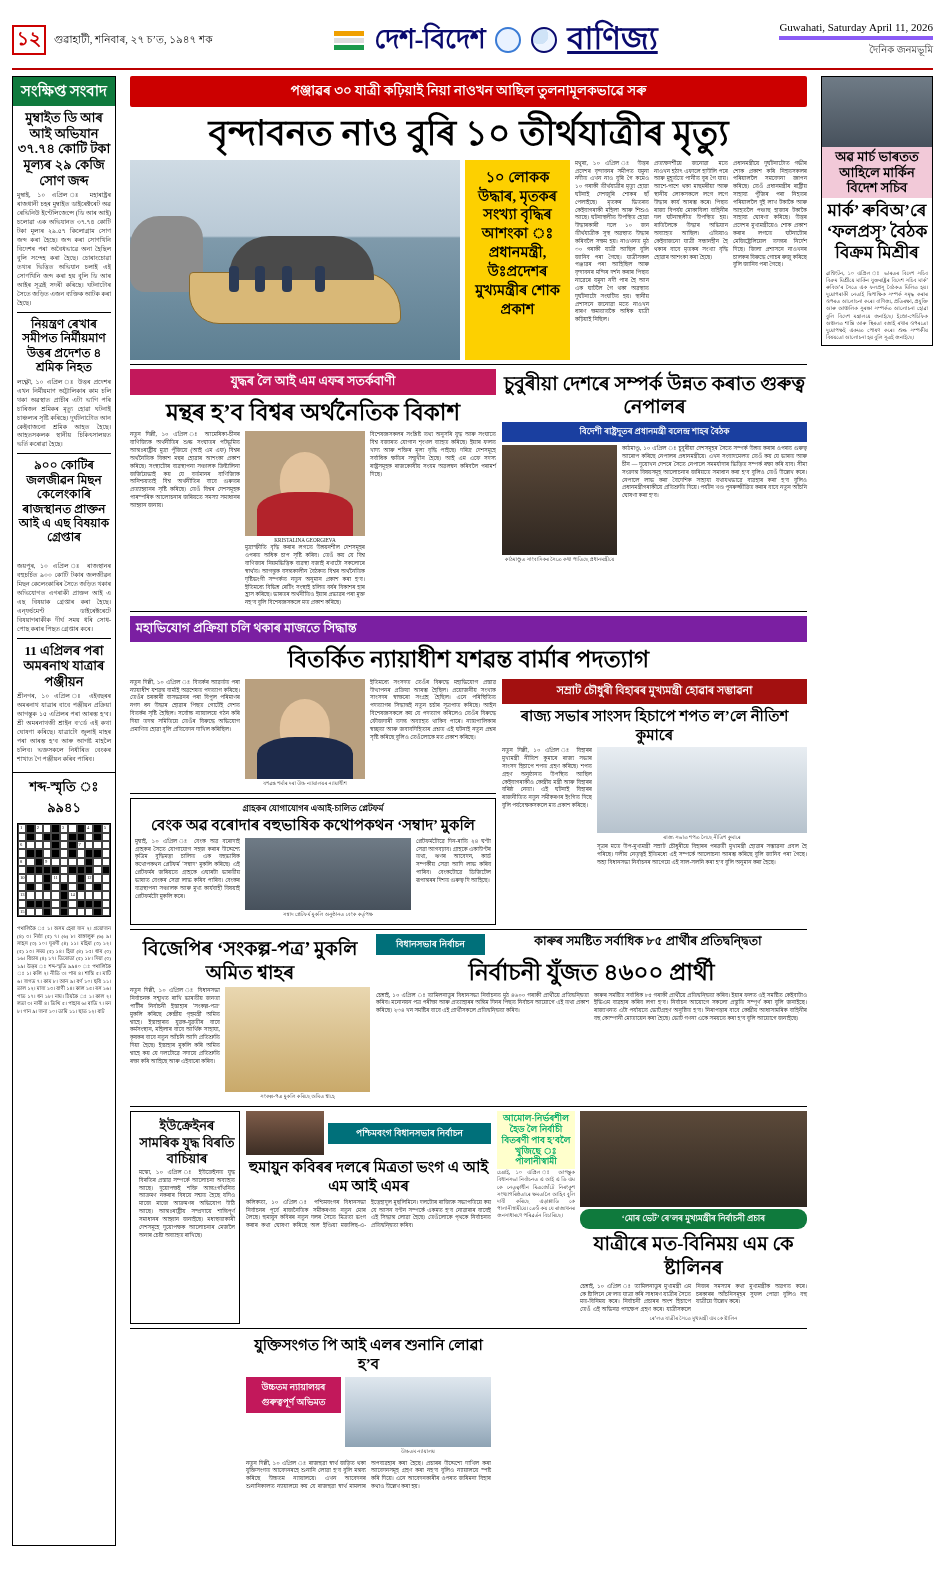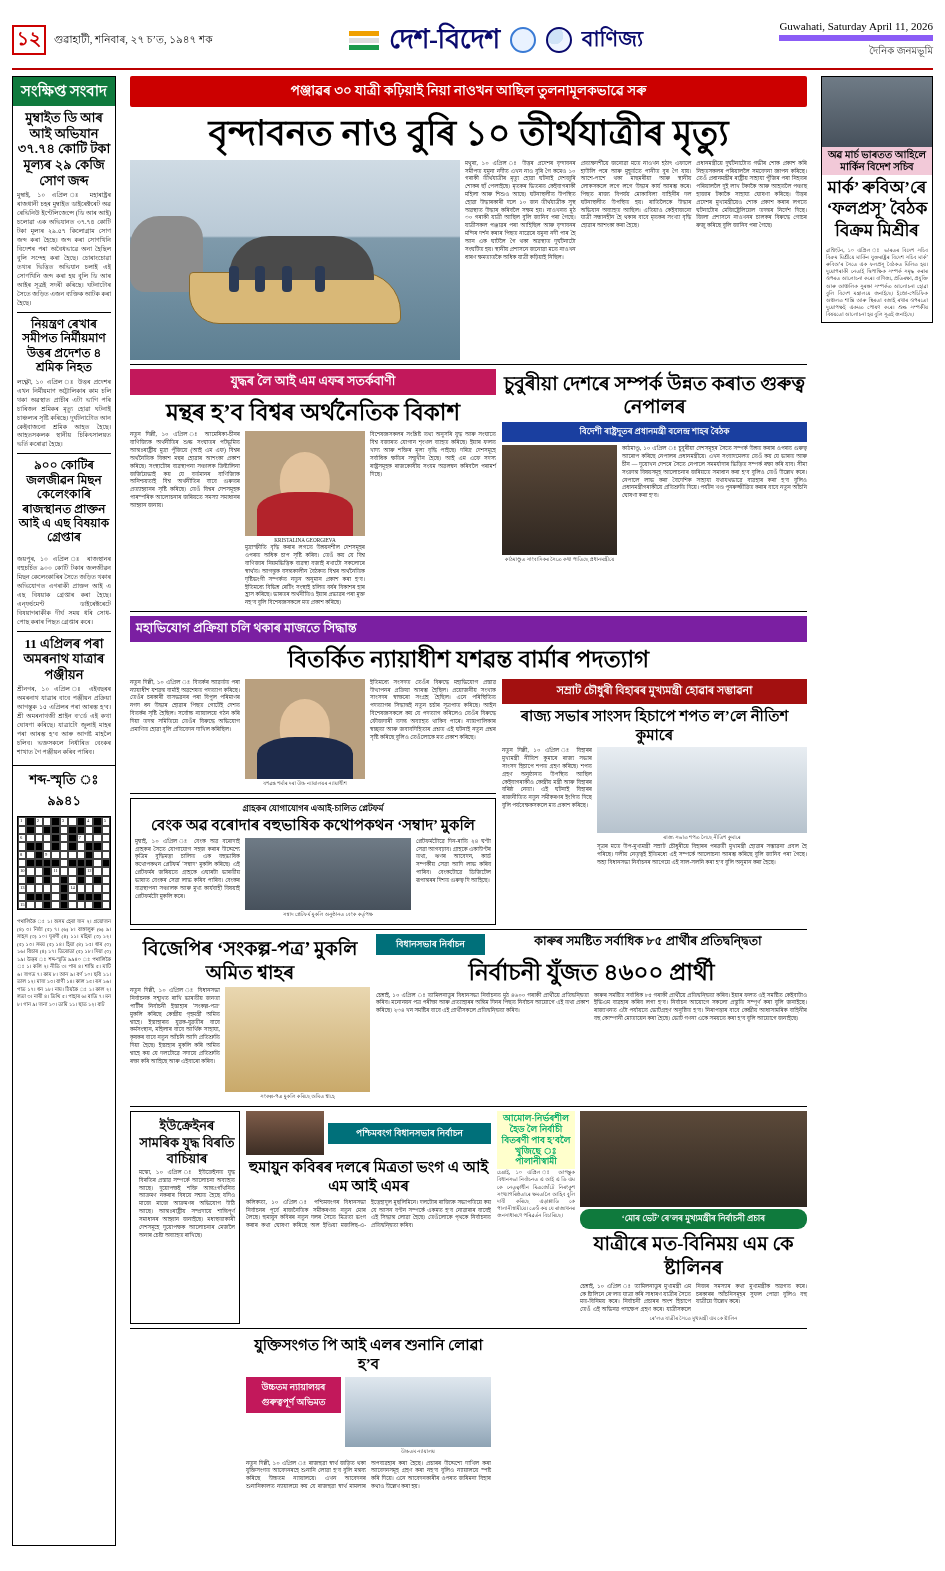--- a/index.html
+++ b/index.html
@@ -20,30 +20,30 @@
     width:34px; height:30px; display:flex; align-items:center; justify-content:center;
   }
   .left-date { font-size:10.5px; margin-left:8px; color:#111; }
   .brand-wrap { display:flex; align-items:center; gap:10px; flex:1; justify-content:center; }
   .brand-flag { display:flex; flex-direction:column; gap:2px; }
   .brand-flag i { display:block; width:30px; height:5px; }
   .brand-flag i:nth-child(1){background:#f0a000;}
   .brand-flag i:nth-child(2){background:#ddd;}
   .brand-flag i:nth-child(3){background:#1a9a4b;}
   .brand-title { font-size:27px; font-weight:bold; color:#0a0a6e; letter-spacing:-0.5px; }
-  .brand-title-2 { font-size:21px; font-weight:bold; color:#0a0a6e; }
+  .brand-title-2 { font-size:31px; font-weight:bold; color:#0a0a6e;text-decoration:underline; }
   .globe {
     width:26px;height:26px;border-radius:50%;border:2px solid #0a0a6e;
     background:
       radial-gradient(circle at 30% 30%, #cfe3f7 0 40%, transparent 41%),
       #eef5ff;
   }
   .un-emblem { width:26px;height:26px;border-radius:50%;border:2px solid #3a7bd5; background:#e9f2ff; }
   .right-date { font-size:11px; text-align:right; }
-  .right-sub { font-size:10px; text-align:right; color:#333; border-top:6px solid #8b5cf6; margin-top:3px; padding-top:2px;}
+  .right-sub { font-size:10px; text-align:right; color:#333; border-top:4px solid #8b5cf6; margin-top:3px; padding-top:2px;}
 
   
   .cols { display:flex; gap:14px; margin-top:6px; height:1470px; }
   .col-left { width:104px; }
   .col-mid { flex:1; }
   .col-right { width:112px; }
 
   .sec-title {
     background:#0f7a3d; color:#fff; text-align:center; font-weight:bold;
     font-size:15px; padding:6px 2px; line-height:1.15;
@@ -154,21 +154,21 @@
     <div class="col-left box">
       <div class="sec-title">সংক্ষিপ্ত সংবাদ</div>
 
       <div class="pad">
         <div class="hl" style="font-size:13px;margin-bottom:3px;">মুম্বাইত ডি আৰ আই অভিযান ৩৭.৭৪ কোটি টকা মূল্যৰ ২৯ কেজি সোণ জব্দ</div>
         <div class="tiny">মুম্বাই, ১০ এপ্ৰিল ঃ মহাৰাষ্ট্ৰৰ ৰাজধানী চহৰ মুম্বাইত ডাইৰেক্টৰেট অৱ ৰেভিনিউ ইণ্টেলিজেন্সে (ডি আৰ আই) চলোৱা এক অভিযানত ৩৭.৭৪ কোটি টকা মূল্যৰ ২৯.৫৭ কিলোগ্ৰাম সোণ জব্দ কৰা হৈছে। জব্দ কৰা সোণখিনি বিদেশৰ পৰা অবৈধভাৱে অনা হৈছিল বুলি সন্দেহ কৰা হৈছে। চোৰাংচোৱা তথ্যৰ ভিত্তিত অভিযান চলাই এই সোণখিনি জব্দ কৰা হয় বুলি ডি আৰ আইৰ সূত্ৰই সদৰী কৰিছে। ঘটনাটোৰ সৈতে জড়িত এজন ব্যক্তিক আটক কৰা হৈছে।</div>
         <div class="sep"></div>
         <div class="hl" style="font-size:12px;margin-bottom:3px;">নিয়ন্ত্ৰণ ৰেখাৰ সমীপত নিৰ্মীয়মাণ উত্তৰ প্ৰদেশত ৪ শ্ৰমিক নিহত</div>
         <div class="tiny">লক্ষ্ণৌ, ১০ এপ্ৰিল ঃ উত্তৰ প্ৰদেশৰ এখন নিৰ্মীয়মাণ অট্টালিকাৰ কাম চলি থকা অৱস্থাত প্ৰাচীৰ এটা ভাগি পৰি চাৰিজন শ্ৰমিকৰ মৃত্যু হোৱা ঘটনাই চাঞ্চল্যৰ সৃষ্টি কৰিছে। দুৰ্ঘটনাটোত আন কেইবাজনো শ্ৰমিক আহত হৈছে। আহতসকলক স্থানীয় চিকিৎসালয়ত ভৰ্তি কৰোৱা হৈছে।</div>
         <div class="sep"></div>
-        <div class="hl" style="font-size:12px;margin-bottom:10px;">৯০০ কোটিৰ জলজীৱন মিছন কেলেংকাৰি ৰাজস্থানত প্ৰাক্তন আই এ এছ বিষয়াক গ্ৰেপ্তাৰ</div>
+        <div class="hl" style="font-size:12px;margin-bottom:17px;">৯০০ কোটিৰ জলজীৱন মিছন কেলেংকাৰি ৰাজস্থানত প্ৰাক্তন আই এ এছ বিষয়াক গ্ৰেপ্তাৰ</div>
         <div class="tiny">জয়পুৰ, ১০ এপ্ৰিল ঃ ৰাজস্থানৰ বহুচৰ্চিত ৯০০ কোটি টকাৰ জলজীৱন মিছন কেলেংকাৰিৰ সৈতে জড়িত থকাৰ অভিযোগত এগৰাকী প্ৰাক্তন আই এ এছ বিষয়াক গ্ৰেপ্তাৰ কৰা হৈছে। এন্ফৰ্চমেণ্ট ডাইৰেক্টৰেটে বিষয়াগৰাকীক দীৰ্ঘ সময় ধৰি সোধ-পোছ কৰাৰ পিছত গ্ৰেপ্তাৰ কৰে।</div>
         <div class="sep"></div>
         <div class="hl" style="font-size:13px;margin-bottom:3px;">11 এপ্ৰিলৰ পৰা অমৰনাথ যাত্ৰাৰ পঞ্জীয়ন</div>
         <div class="tiny">শ্ৰীনগৰ, ১০ এপ্ৰিল ঃ এইবছৰৰ অমৰনাথ যাত্ৰাৰ বাবে পঞ্জীয়ন প্ৰক্ৰিয়া আগন্তুক ১৫ এপ্ৰিলৰ পৰা আৰম্ভ হ’ব। শ্ৰী অমৰনাথজী শ্ৰাইন ব’ৰ্ডে এই কথা ঘোষণা কৰিছে। যাত্ৰাটো জুলাই মাহৰ পৰা আৰম্ভ হ’ব আৰু আগষ্ট মাহলৈ চলিব। ভক্তসকলে নিৰ্ধাৰিত বেংকৰ শাখাত গৈ পঞ্জীয়ন কৰিব পাৰিব।</div>
       </div>
 
       <div style="border-top:1px solid #000;margin-top:4px;">
         <div class="cw-title">শব্দ-স্মৃতি ঃ ৯৯৪১</div>
         <div style="padding:0 4px 4px;">
           <div class="cw">
@@ -338,20 +338,21 @@
         <div style="display:flex;gap:5px;height:200px;">
           <div class="photo river" style="width:330px;">
             <div class="rock"></div>
             <div class="boat"></div>
             <div class="boat-canopy"></div>
             <div class="figure" style="left:30%;"></div>
             <div class="figure" style="left:38%;"></div>
             <div class="figure" style="left:46%;"></div>
             <div class="figure" style="left:56%;"></div>
           </div>
+          <div class="yellowbox" style="width:105px;">১০ লোকক উদ্ধাৰ, মৃতকৰ সংখ্যা বৃদ্ধিৰ আশংকা ঃ প্ৰধানমন্ত্ৰী, উঃপ্ৰদেশৰ মুখ্যমন্ত্ৰীৰ শোক প্ৰকাশ</div>
           <div style="flex:1;display:flex;gap:5px;">
             <div class="tiny5" style="flex:1;">মথুৰা, ১০ এপ্ৰিল ঃ উত্তৰ প্ৰদেশৰ বৃন্দাবনৰ সমীপত যমুনা নদীত এখন নাও বুৰি গৈ কমেও ১০ গৰাকী তীৰ্থযাত্ৰীৰ মৃত্যু হোৱা ঘটনাই দেশজুৰি শোকৰ ছাঁ পেলাইছে। মৃতকৰ ভিতৰত কেইবাগৰাকী মহিলা আৰু শিশুও আছে। ঘটনাস্থলীত উপস্থিত হোৱা উদ্ধাৰকাৰী দলে ১০ জন তীৰ্থযাত্ৰীক সুস্থ অৱস্থাত উদ্ধাৰ কৰিবলৈ সক্ষম হয়। নাওখনত মুঠ ৩০ গৰাকী যাত্ৰী আছিল বুলি জানিব পৰা গৈছে। যাত্ৰীসকল পঞ্জাৱৰ পৰা আহিছিল আৰু বৃন্দাবনৰ মন্দিৰ দৰ্শন কৰাৰ পিছত নাৱেৰে যমুনা নদী পাৰ হৈ আন এক ঘাটলৈ গৈ থকা অৱস্থাত দুৰ্ঘটনাটো সংঘটিত হয়। স্থানীয় প্ৰশাসনে জনোৱা মতে নাওখন ধাৰণ ক্ষমতাতকৈ অধিক যাত্ৰী কঢ়িয়াই নিছিল।</div>
             <div class="tiny5" style="flex:1;">প্ৰত্যক্ষদৰ্শীয়ে জনোৱা মতে নাওখন হঠাৎ এফালে হাউলি পৰে আৰু মুহূৰ্ততে পানীত বুৰ গৈ যায়। আশে-পাশে থকা মাছমৰীয়া আৰু স্থানীয় লোকসকলে লগে লগে উদ্ধাৰ কাৰ্য আৰম্ভ কৰে। পিছত ৰাজ্য বিপৰ্যয় মোকাবিলা বাহিনীৰ দল ঘটনাস্থলীত উপস্থিত হয়। ৰাতিলৈকে উদ্ধাৰ অভিযান অব্যাহত আছিল। এতিয়াও কেইবাজনো যাত্ৰী সন্ধানহীন হৈ থকাৰ বাবে মৃতকৰ সংখ্যা বৃদ্ধি হোৱাৰ আশংকা কৰা হৈছে।</div>
             <div class="tiny5" style="flex:1;">প্ৰধানমন্ত্ৰীয়ে দুৰ্ঘটনাটোত গভীৰ শোক প্ৰকাশ কৰি নিহতসকলৰ পৰিয়াললৈ সমবেদনা জ্ঞাপন কৰিছে। তেওঁ প্ৰধানমন্ত্ৰীৰ ৰাষ্ট্ৰীয় সাহায্য পুঁজিৰ পৰা নিহতৰ পৰিয়াললৈ দুই লাখ টকাকৈ আৰু আহতলৈ পঞ্চাছ হাজাৰ টকাকৈ সাহায্য ঘোষণা কৰিছে। উত্তৰ প্ৰদেশৰ মুখ্যমন্ত্ৰীয়েও শোক প্ৰকাশ কৰাৰ লগতে ঘটনাটোৰ মেজিষ্ট্ৰেলিয়েল তদন্তৰ নিৰ্দেশ দিছে। জিলা প্ৰশাসনে নাওখনৰ চালকৰ বিৰুদ্ধে গোচৰ ৰুজু কৰিছে বুলি জানিব পৰা গৈছে।</div>
           </div>
         </div>
       </div>
 
       <div class="sep"></div>
 
@@ -518,21 +519,21 @@
         </div>
         <div style="flex:1;"></div>
       </div>
 
     </div>
 
     <div class="col-right">
       <div class="box" style="margin-bottom:5px;">
         <div class="imgph group" style="height:70px;"></div>
         <div class="nameplate" style="padding:2px;">
-          <div class="hl" style="font-size:10px;">অৱ মাৰ্চ ভাৰতত আহিলে মাৰ্কিন বিদেশ সচিব</div>
+          <div class="hl" style="font-size:13px;">অৱ মাৰ্চ ভাৰতত আহিলে মাৰ্কিন বিদেশ সচিব</div>
         </div>
         <div class="h5" style="font-size:17px;padding:0 3px;">মাৰ্ক’ ৰুবিঅ’ৰে ‘ফলপ্ৰসূ’ বৈঠক বিক্ৰম মিশ্ৰীৰ</div>
         <div class="micro pad">ৱাশ্বিংটন, ১০ এপ্ৰিল ঃ ভাৰতৰ বিদেশ সচিব বিক্ৰম মিশ্ৰীয়ে মাৰ্কিন যুক্তৰাষ্ট্ৰৰ বিদেশ সচিব মাৰ্ক’ ৰুবিঅ’ৰ সৈতে এক ফলপ্ৰসূ বৈঠকত মিলিত হয়। দুয়োগৰাকী নেতাই দ্বিপাক্ষিক সম্পৰ্ক সমৃদ্ধ কৰাৰ ওপৰত আলোচনা কৰে। বাণিজ্য, প্ৰতিৰক্ষা, প্ৰযুক্তি আৰু আঞ্চলিক সুৰক্ষা সম্পৰ্কত আলোচনা হোৱা বুলি বিদেশ মন্ত্ৰালয়ে জনাইছে। ইণ্ডো-পেচিফিক অঞ্চলত শান্তি আৰু স্থিৰতা বজাই ৰখাৰ ওপৰতো দুয়োপক্ষই একমত পোষণ কৰে। শুল্ক সম্পৰ্কীয় বিষয়তো আলোচনা হয় বুলি সূত্ৰই জনাইছে।</div>
       </div>
     </div>
 
   </div>
 </div>
 
 </body></html>

